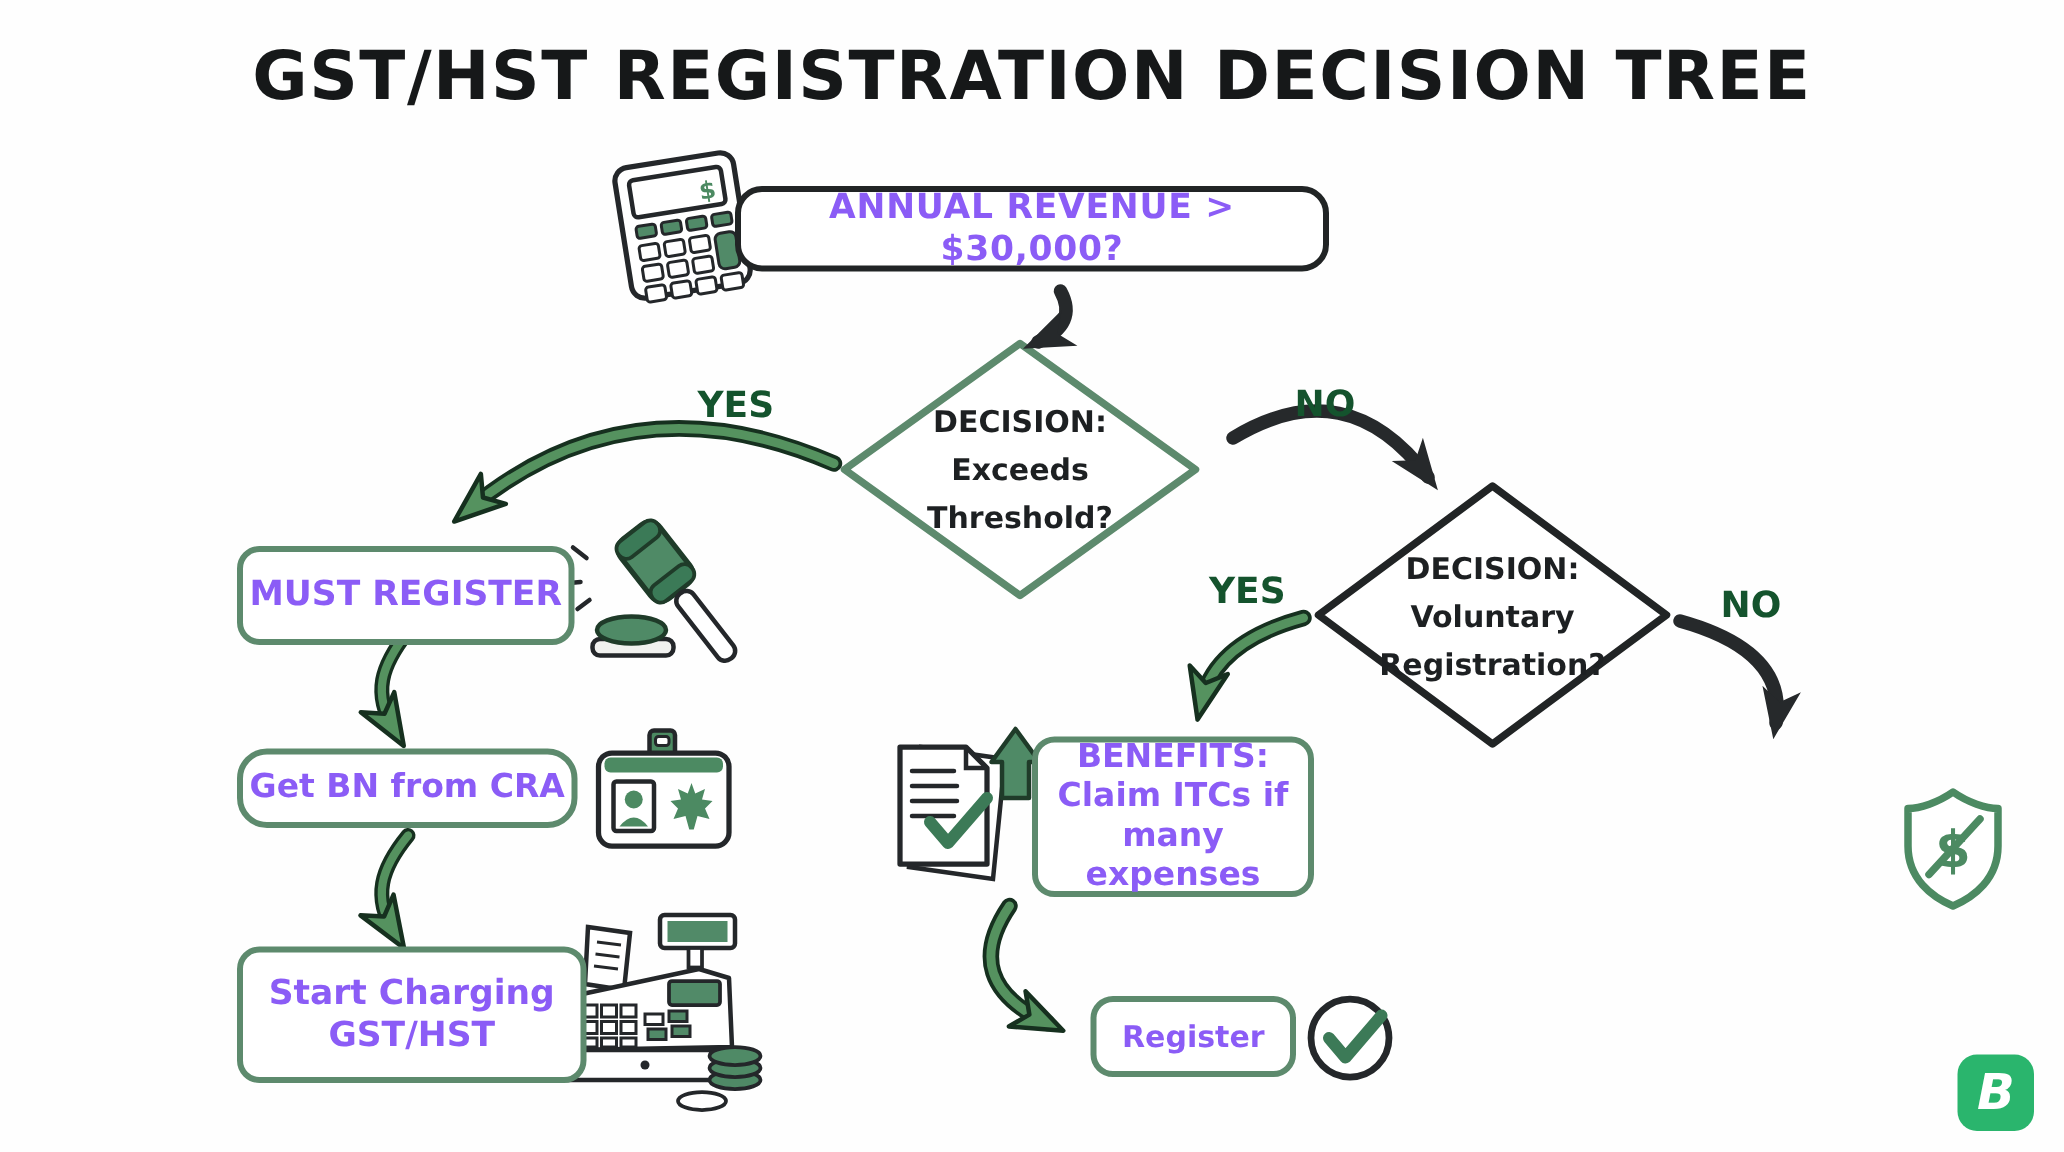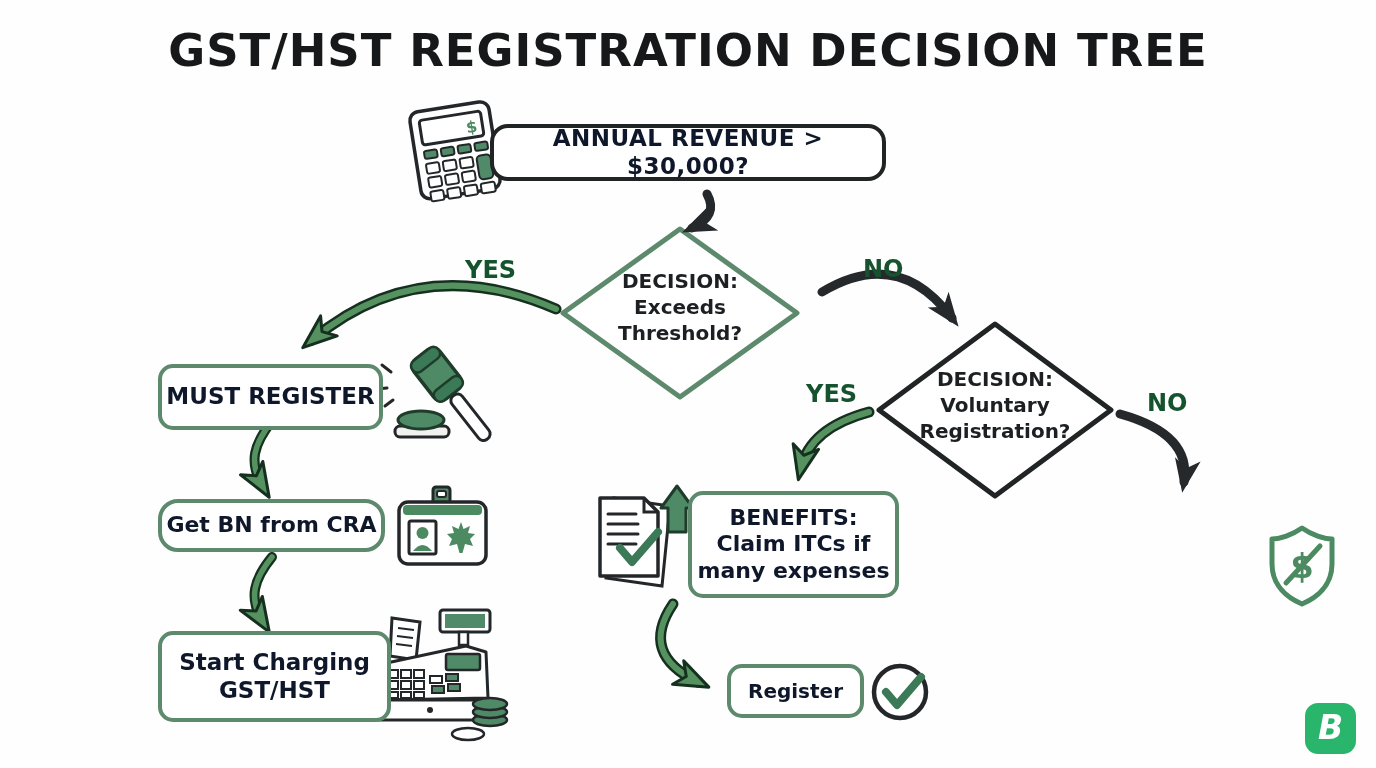--- a/index.html
+++ b/index.html
@@ -8,27 +8,27 @@
     font-family:"DejaVu Sans","Liberation Sans",sans-serif;color:#1d2022;
   }
   #art{position:absolute;left:0;top:0;z-index:1;}
   .title{
     position:absolute;left:0;top:24px;width:100%;text-align:center;z-index:2;
     font-size:45px;font-weight:800;letter-spacing:1px;color:#161819;
   }
   .node{
     position:absolute;z-index:2;background:#fff;display:flex;flex-direction:column;
     align-items:center;justify-content:center;text-align:center;font-weight:700;
-    line-height:1.2;color:#0f172a;box-sizing:border-box;
+    line-height:1.2;color:#8b5cf6;box-sizing:border-box;
   }
   .green-border{border:4px solid #5d8a6d;border-radius:15px;}
   .black-border{border:4px solid #212425;border-radius:18px;}
   .diamond-text{
     position:absolute;z-index:2;display:flex;flex-direction:column;align-items:center;
-    justify-content:flex-start;text-align:center;font-weight:700;line-height:1.3;background:transparent;
+    justify-content:space-between;text-align:center;font-weight:700;line-height:1.3;background:transparent;
   }
   .edge-label{position:absolute;z-index:2;font-size:24px;font-weight:800;color:#14532d;}
   .logo{
     position:absolute;left:1305px;top:703px;width:51px;height:51px;border-radius:13px;
     background:#2ab56d;z-index:2;display:flex;align-items:center;justify-content:center;
   }
   .logo span{color:#fff;font-size:33px;font-weight:800;font-style:italic;transform:translateY(-1px);}
 </style>
 </head>
 <body>
@@ -208,21 +208,21 @@
     <span>Start Charging</span>
     <span>GST/HST</span>
   </div>
 
   <div class="diamond-text" style="left:909px;top:366px;width:172px;height:90px;font-size:20px;">
     <span>DECISION:</span>
     <span>Voluntary</span>
     <span>Registration?</span>
   </div>
 
-  <div class="node green-border" style="left:688px;top:491px;width:211px;height:107px;font-size:22px;">
+  <div class="node green-border" style="left:688px;top:491px;width:188px;height:107px;font-size:22px;">
     <span>BENEFITS:</span>
     <span>Claim ITCs if</span>
     <span>many expenses</span>
   </div>
   <div class="node green-border" style="left:727px;top:664px;width:137px;height:54px;font-size:20px;">
     <span>Register</span>
   </div>
 
 
   <div class="logo">

